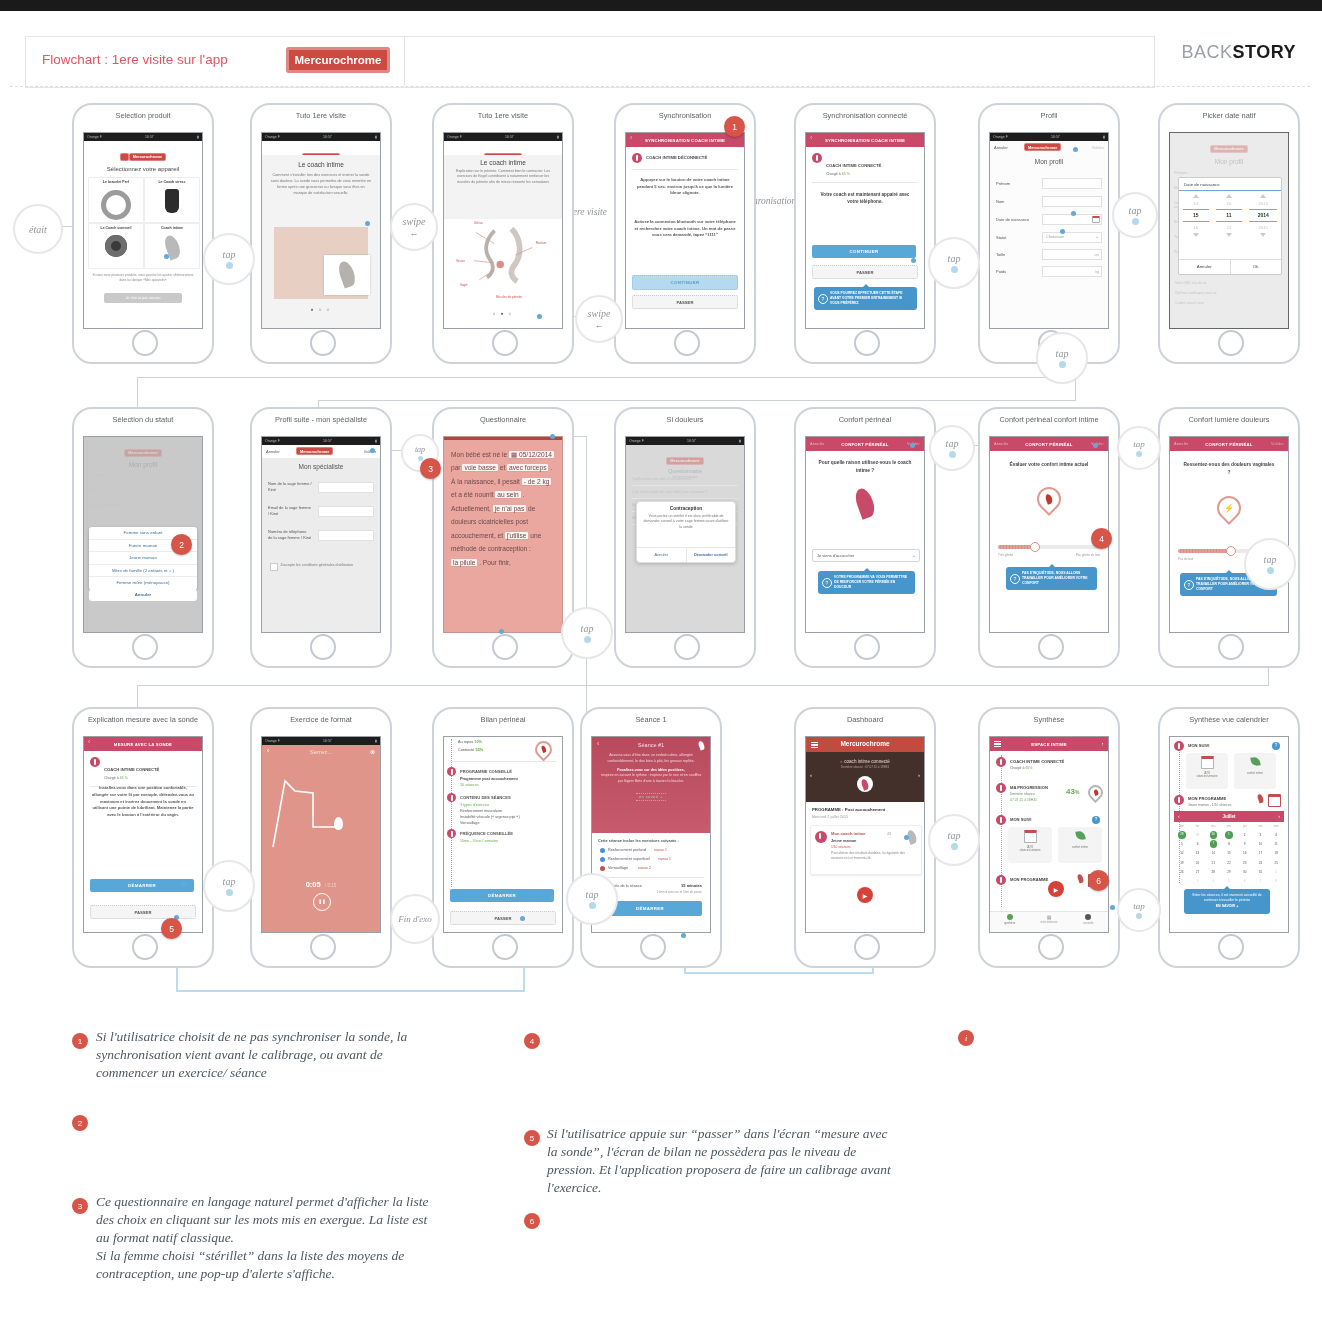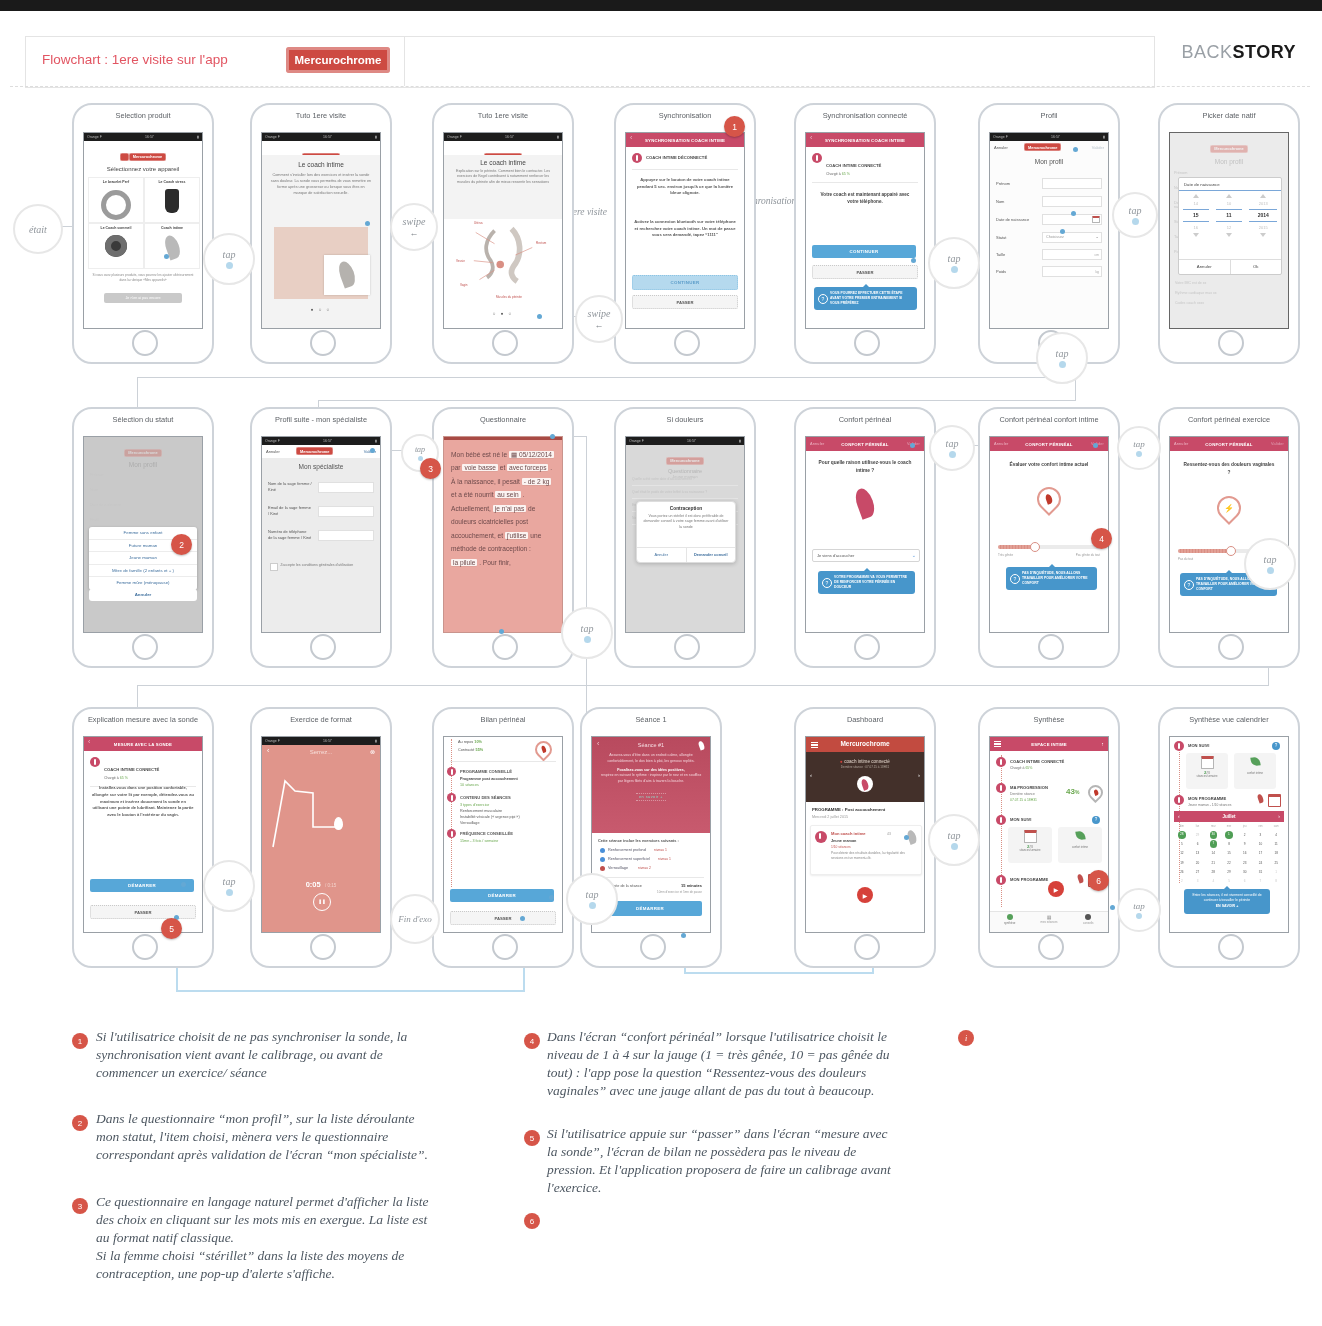--- a/index.html
+++ b/index.html
@@ -504,21 +504,21 @@
       <div class="fillp" style="left:8px;top:108px;width:36px"></div>
       <div class="knob" style="left:40px;top:105px"></div>
       <div class="slbl" style="left:8px;top:116px">Très gênée</div>
       <div class="slbl" style="right:8px;top:116px">Pas gênée du tout</div>
       <div class="tip" style="left:16px;top:130px;width:70px"><span class="qm">?</span><span>Pas d'inquiétude, nous allons travailler pour améliorer votre confort</span></div>
     </div>
     <div class="home"></div>
   </div>
 
   <div class="phone" style="left:1158px;top:407px">
-    <div class="ptitle">Confort périnéal exercice</div>
+    <div class="ptitle">Confort lumière douleurs</div>
     <div class="screen">
       <div class="pinknav">
           <span class="cancel">Annuler</span>
           <span>CONFORT PÉRINÉAL</span>
           <span class="ok">Valider</span>
         </div>
       <div style="margin:10px 12px 0;font-size:4.8px;font-weight:bold;color:#444;text-align:center;line-height:1.6">Ressentez-vous des douleurs vaginales ?</div>
       <div class="pin" style="width:20px;height:20px;margin:20px auto 0">
           <span style="color:#c0392b;font-size:8px;font-weight:bold">⚡</span>
         </div>
@@ -920,23 +920,21 @@
   <div class="bdot" style="left:174px;top:915px"></div>
   <div class="bdot" style="left:549px;top:895px"></div>
   <div class="bdot" style="left:520px;top:916px"></div>
   <div class="bdot" style="left:904px;top:835px"></div>
   <div class="bdot" style="left:1110px;top:905px"></div>
   <div class="bdot" style="left:681px;top:933px"></div>
 
   <div class="abadge" style="left:72px;top:1033px">1</div>
   <div class="anno" style="left:96px;top:1028px;width:332px">Si l'utilisatrice choisit de ne pas synchroniser la sonde, la synchronisation vient avant le calibrage, ou avant de commencer un exercice/ séance</div>
   <div class="abadge" style="left:72px;top:1115px">2</div>
-  <div class="anno" style="left:96px;top:1110px;width:332px">Dans le questionnaire “mon profil”,  sur la liste déroulante mon statut, l'item choisi, mènera vers le questionnaire correspondant après validation de l'écran “mon spécialiste”.</div>
   <div class="abadge" style="left:72px;top:1198px">3</div>
   <div class="anno" style="left:96px;top:1193px;width:340px">Ce questionnaire en langage naturel permet d'afficher la liste des choix en cliquant sur les mots mis en exergue. La liste est au format natif classique.
 Si la femme choisi “stérillet” dans  la liste des moyens de contraception,  une pop-up d'alerte s'affiche.</div>
   <div class="abadge" style="left:524px;top:1033px">4</div>
-  <div class="anno" style="left:547px;top:1028px;width:352px">Dans l'écran “confort périnéal” lorsque l'utilisatrice choisit le niveau de  1 à 4 sur la jauge (1 = très gênée, 10 =  pas gênée du tout) : l'app pose la question “Ressentez-vous des douleurs vaginales” avec une jauge allant de pas du tout à beaucoup.</div>
   <div class="abadge" style="left:524px;top:1130px">5</div>
   <div class="anno" style="left:547px;top:1125px;width:352px">Si l'utilisatrice appuie sur “passer” dans l'écran “mesure avec la sonde”, l'écran de bilan ne possèdera pas le niveau de pression.  Et l'application proposera de faire un calibrage avant l'exercice.</div>
   <div class="abadge" style="left:524px;top:1213px">6</div>
   <div class="abadge" style="left:958px;top:1030px;font-family:'Liberation Serif',serif;font-style:italic">i</div>
 </div>
 
 </body></html>

